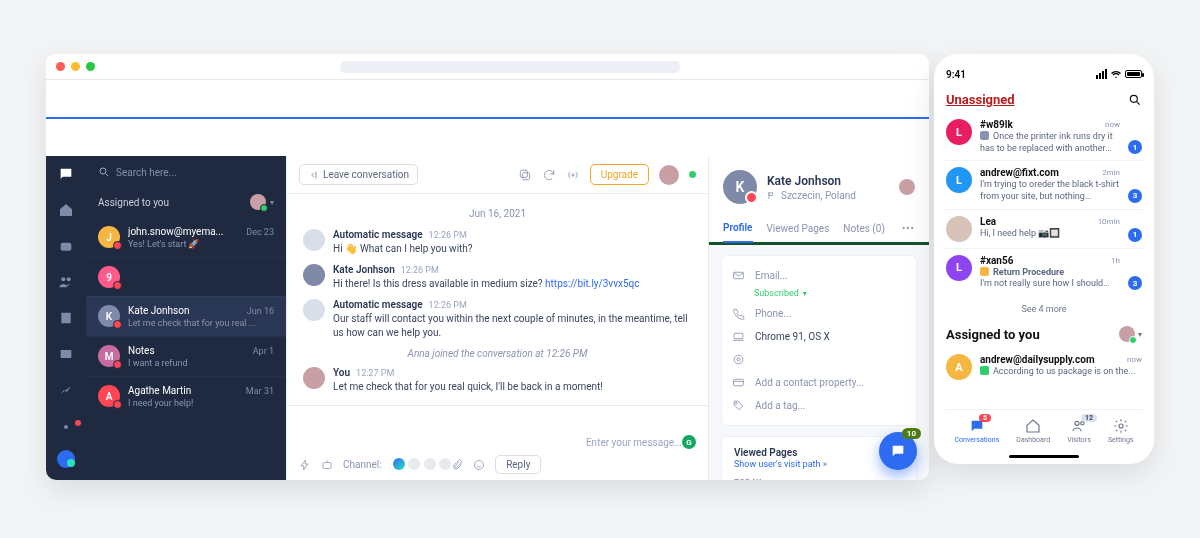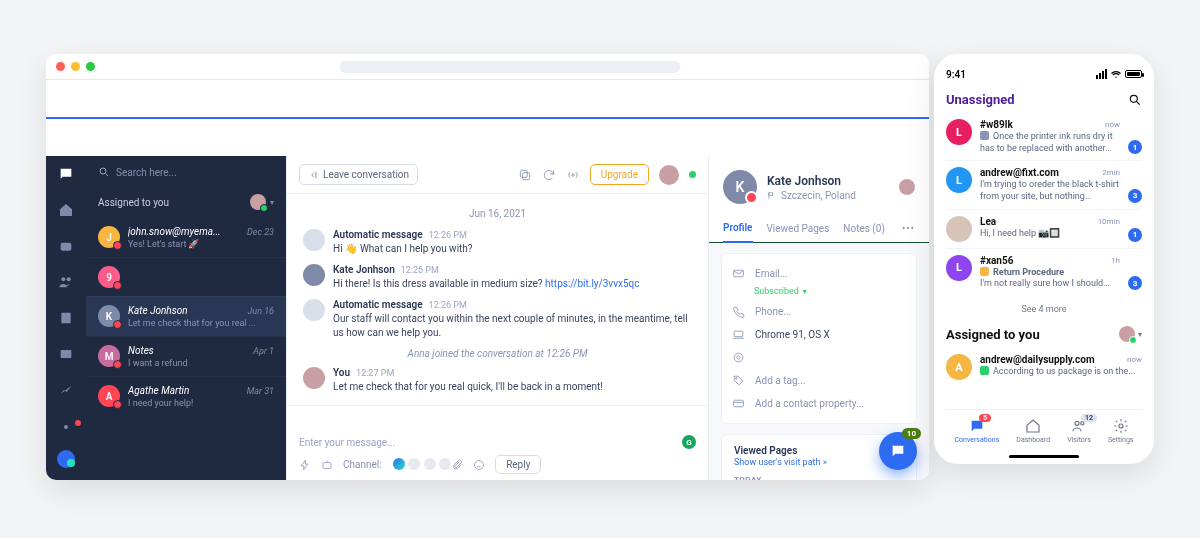--- a/index.html
+++ b/index.html
@@ -37,21 +37,21 @@
   .search span{opacity:.8;}
   .assigned { display:flex; align-items:center; justify-content:space-between; padding:6px 12px 8px; color:#c8cee1;}
   .assigned .av{width:16px;height:16px;border-radius:50%;background:#c89fa5;position:relative;}
   .assigned .av:after{content:"";position:absolute;right:-2px;bottom:-2px;width:6px;height:6px;background:#2fce6c;border-radius:50%;border:1.5px solid #1f2a41;}
   .conv { display:flex; gap:8px; padding:8px 12px; cursor:pointer; }
   .conv.selected{ background:#2a3754; }
   .conv + .conv { border-top:1px solid rgba(255,255,255,.03);}
   .badge{ width:22px;height:22px;border-radius:50%; color:#fff; display:flex;align-items:center;justify-content:center;font-size:10px;font-weight:600;flex-shrink:0;position:relative;}
   .badge.status:after{content:"";position:absolute;right:-2px;bottom:-2px;width:7px;height:7px;background:#ff4655;border-radius:50%;border:1.5px solid #1f2a41;}
   .conv-main{flex:1;min-width:0;}
-  .conv-top{display:flex;justify-content:space-between;align-items:center;font-style:italic;}
+  .conv-top{display:flex;justify-content:space-between;align-items:center;}
   .conv-name{color:#fff;font-size:10px; white-space:nowrap; overflow:hidden; text-overflow:ellipsis; max-width:110px;}
   .conv-date{color:#7e8aa8;font-size:9px;}
   .conv-prev{color:#8a94b2;font-size:9px;white-space:nowrap;overflow:hidden;text-overflow:ellipsis;margin-top:2px;}
 
   
   .chat { flex:1; display:flex; flex-direction:column; min-width:0; border-left:1px solid #e8ebf1; border-right:1px solid #e8ebf1;}
   .chat-header{display:flex;align-items:center;padding:8px 12px;gap:10px;border-bottom:1px solid #e8ebf1;}
   .pill{border:1px solid #d8dde7;border-radius:5px;padding:4px 8px;font-size:10px;color:#5b6780;display:flex;align-items:center;gap:5px;cursor:pointer;}
   .pill svg{width:10px;height:10px;fill:none;stroke:#5b6780;stroke-width:1.7;}
   .ch-icons{margin-left:auto;display:flex;align-items:center;gap:10px;color:#8a94b2;}
@@ -63,37 +63,37 @@
   .date-sep{text-align:center;color:#8a94b2;font-size:10px;margin:6px 0 10px;}
   .msg{display:flex;gap:8px;margin-bottom:8px;}
   .msg .mb{width:22px;height:22px;border-radius:50%;flex-shrink:0;}
   .msg .mc{flex:1;font-size:10px;color:#3a4560;}
   .msg .author{font-weight:600;color:#2a3754;margin-right:6px;}
   .msg .time{color:#9aa5c4;font-size:9px;}
   .msg .txt{margin-top:2px;line-height:1.4;}
   .msg a.link{color:#2d6cf0;text-decoration:none;}
   .sys{color:#8a94b2;font-style:italic;font-size:10px;text-align:center;margin:4px 0 8px;}
   .composer{border-top:1px solid #e8ebf1;padding:6px 12px;}
-  .comp-in{display:flex;align-items:center;justify-content:space-between;font-size:10px;color:#9aa5c4;padding:6px 0;margin-top:17px;}
+  .comp-in{display:flex;align-items:center;justify-content:flex-end;font-size:10px;color:#9aa5c4;padding:6px 0;margin-top:17px;}
   .comp-in .g{width:14px;height:14px;border-radius:50%;background:#14a85f;color:#fff;font-size:8px;display:flex;align-items:center;justify-content:center;font-weight:700;}
   .comp-tools{display:flex;align-items:center;justify-content:flex-start;color:#8a94b2;font-size:10px;}
   .comp-tools .left, .comp-tools .right{display:flex;align-items:center;gap:10px;}
   .comp-tools svg{width:12px;height:12px;fill:none;stroke:currentColor;stroke-width:1.6;}
   .chan-icons span{width:12px;height:12px;border-radius:50%;display:inline-block;margin-left:1px;}
   .reply{border:1px solid #d8dde7;border-radius:5px;padding:3px 10px;color:#5b6780;cursor:pointer;}
 
   
   .profile{width:220px;background:#f7f8fb;display:flex;flex-direction:column;font-size:10px;color:#5b6780;}
   .p-head{display:flex;align-items:center;gap:10px;padding:14px 14px 10px; background:#fff;}
   .p-av{width:34px;height:34px;border-radius:50%;background:#7f8aa8;color:#fff;display:flex;align-items:center;justify-content:center;font-size:14px;font-weight:600;position:relative;}
   .p-av:after{content:"";position:absolute;right:-1px;bottom:0;width:9px;height:9px;background:#ff4655;border-radius:50%;border:2px solid #fff;}
   .p-name{font-size:12px;font-weight:600;color:#2a3754;}
   .p-loc{display:flex;align-items:center;gap:5px;color:#8a94b2;margin-top:2px;}
   .p-agent{margin-left:auto;width:16px;height:16px;border-radius:50%;background:#c89fa5;}
-  .tabs{display:flex;align-items:center;gap:14px;padding:0 14px;background:#fff;border-bottom:1px solid #14532d; position:relative;}
+  .tabs{display:flex;align-items:center;gap:14px;padding:0 14px;background:#fff;border-bottom:3px solid #14532d; position:relative;}
   .tab{padding:8px 0;color:#8a94b2;cursor:pointer;}
   .tab.active{color:#2d6cf0;border-bottom:2px solid #2d6cf0;margin-bottom:-1px;font-weight:600;}
   .tabs .dots{margin-left:auto;color:#8a94b2;letter-spacing:1px;cursor:pointer;}
   .card{margin:10px 12px;background:#fff;border:1px solid #edf0f5;border-radius:6px;padding:8px 10px;}
   .row{display:flex;align-items:center;gap:10px;padding:5px 0;color:#8a94b2;}
   .row svg{width:13px;height:13px;fill:none;stroke:currentColor;stroke-width:1.6;flex-shrink:0;}
   .sub-pill{display:inline-flex;align-items:center;gap:4px;color:#2fce6c;font-size:9px;margin-left:22px;margin-top:-2px;margin-bottom:4px;cursor:pointer;}
   .sub-pill:after{content:"▾";font-size:8px;}
   .vp{margin:0 12px 10px;background:#fff;border:1px solid #edf0f5;border-radius:6px;padding:10px 12px;position:relative;}
   .vp h4{font-size:10px;color:#2a3754;font-weight:600;}
@@ -106,21 +106,21 @@
   .fab .cnt{position:absolute;top:-4px;right:-4px;background:#4d7c0f;color:#fff;font-size:8px;font-weight:700;border-radius:8px;padding:1px 5px;}
 
   
   .mobile{position:absolute;right:46px;top:54px;width:220px;height:410px;background:#fff;border-radius:24px;box-shadow:0 10px 30px rgba(0,0,0,.10);padding:10px 12px 0;display:flex;flex-direction:column;}
   .notch{position:absolute;top:0;left:50%;transform:translateX(-50%);width:80px;height:16px;background:#fff;border-bottom-left-radius:12px;border-bottom-right-radius:12px;}
   .statusbar{display:flex;align-items:center;justify-content:space-between;font-size:10px;font-weight:600;color:#000;height:20px;}
   .statusbar .icons{display:flex;align-items:center;gap:3px;}
   .sig{display:flex;align-items:flex-end;gap:1px;} .sig i{width:2px;background:#000;} .sig i:nth-child(1){height:4px;} .sig i:nth-child(2){height:6px;} .sig i:nth-child(3){height:8px;} .sig i:nth-child(4){height:10px;}
   .batt{width:17px;height:8px;border:1px solid #000;border-radius:2px;position:relative;} .batt:before{content:"";position:absolute;right:-3px;top:2px;width:2px;height:4px;background:#000;border-radius:1px;} .batt:after{content:"";position:absolute;inset:1px;background:#000;border-radius:1px;}
   .sect-h{display:flex;align-items:center;justify-content:space-between;margin-top:8px;}
-  .sect-h h3{font-size:13px;font-weight:700;color:#4c1d95;}
+  .sect-h h3{font-size:13px;font-weight:700;color:#b91c1c;text-decoration:underline;}
   .sect-h svg{width:14px;height:14px;fill:none;stroke:#111;stroke-width:2;}
   .mlist{margin-top:6px;}
   .mitem{display:flex;gap:8px;padding:6px 0;border-bottom:1px solid #f1f3f7;}
   .mitem:last-child{border-bottom:none;}
   .mav{width:26px;height:26px;border-radius:50%;color:#fff;font-weight:700;display:flex;align-items:center;justify-content:center;font-size:11px;flex-shrink:0;}
   .mmain{flex:1;min-width:0;}
   .mtop{display:flex;justify-content:space-between;align-items:center;}
   .mname{font-size:10px;font-weight:700;color:#111;white-space:nowrap;overflow:hidden;text-overflow:ellipsis;max-width:120px;}
   .mtime{font-size:8px;color:#8a94b2;}
   .mprev{font-size:9px;color:#5b6780;line-height:1.3;margin-top:1px;display:-webkit-box;-webkit-line-clamp:2;-webkit-box-orient:vertical;overflow:hidden;}
@@ -401,31 +401,31 @@
           </div>
         <div class="row">
             <svg viewBox="0 0 24 24">
               <circle cx="12" cy="12" r="8"></circle>
               <circle cx="12" cy="12" r="3"></circle>
             </svg>
             <span></span>
           </div>
         <div class="row">
             <svg viewBox="0 0 24 24">
+              <rect x="3" y="6" width="18" height="12" rx="2"></rect>
+              <path d="M3 10h18"></path>
+            </svg>
+            <span>Add a contact property...</span>
+          </div>
+        <div class="row">
+            <svg viewBox="0 0 24 24">
               <path d="M20 13l-7 7-9-9V4h7z"></path>
               <circle cx="8" cy="8" r="1.5"></circle>
             </svg>
             <span>Add a tag...</span>
-          </div>
-        <div class="row">
-            <svg viewBox="0 0 24 24">
-              <rect x="3" y="6" width="18" height="12" rx="2"></rect>
-              <path d="M3 10h18"></path>
-            </svg>
-            <span>Add a contact property...</span>
           </div>
       </div>
       <div class="vp">
         <h4>Viewed Pages</h4>
         <a href="#">Show user's visit path »</a>
         <div class="today">TODAY</div>
         <div class="skel">
             <i style="width:10px;border-radius:50%;height:10px;"></i>
             <i style="width:60px;"></i>
             <i style="width:30px;"></i>

